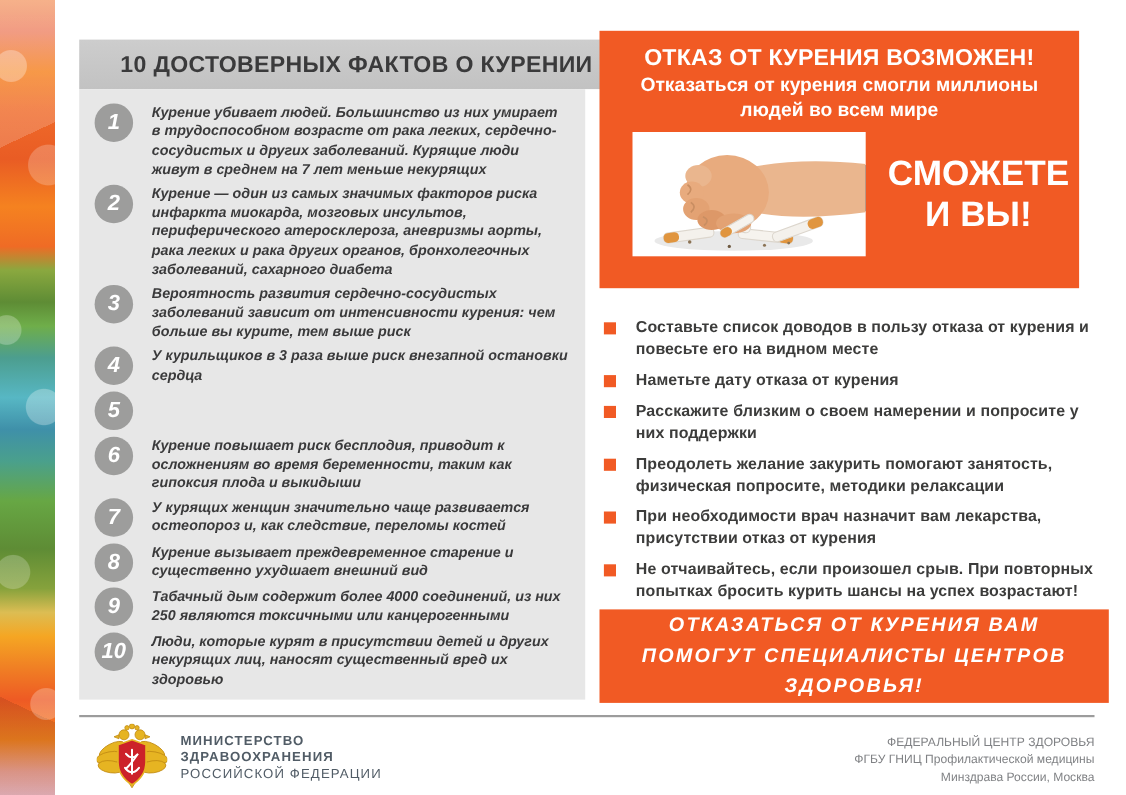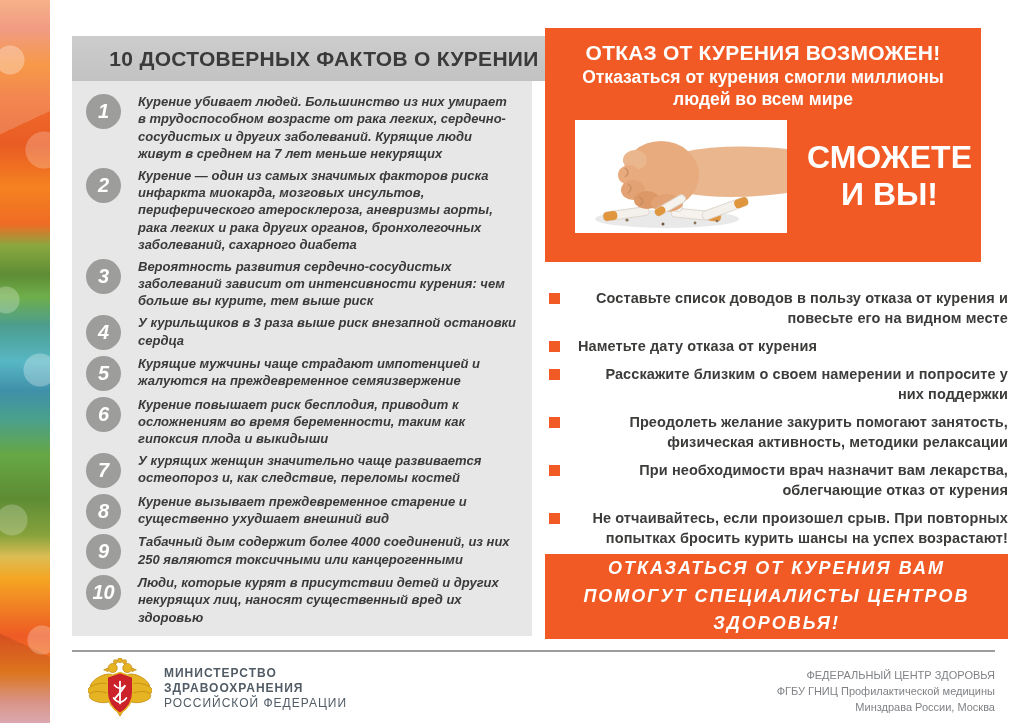--- a/index.html
+++ b/index.html
@@ -76,21 +76,21 @@
   }
   .slogan {
     flex: 1; display: flex; align-items: center; justify-content: center;
     font-size: 32px; font-weight: bold; line-height: 1.15;
     text-align: center; padding: 0 10px;
   }
   .slogan span { display: block; width: 185px; }
 
   .tips-list {
     position: absolute; left: 549px; top: 288px; width: 459px;
-    display: flex; flex-direction: column; gap: 8px; text-align: right;
+    display: flex; flex-direction: column; gap: 8px;
   }
   .tip { display: flex; align-items: flex-start; }
   .tip-bullet {
     flex: 0 0 11px; width: 11px; height: 11px; margin-top: 5px;
     background: #f15a24;
   }
   .tip-text {
     margin-left: 18px; font-size: 14.5px; font-weight: bold;
     line-height: 1.38; color: #3c3c3b; letter-spacing: .1px;
   }
@@ -141,21 +141,20 @@
   <div class="fact">
     <div class="fact-num">3</div>
     <div class="fact-text">Вероятность развития сердечно-сосудистых заболеваний зависит от интенсивности курения: чем больше вы курите, тем выше риск</div>
   </div>
   <div class="fact">
     <div class="fact-num">4</div>
     <div class="fact-text">У курильщиков в 3 раза выше риск внезапной остановки сердца</div>
   </div>
   <div class="fact">
     <div class="fact-num">5</div>
-    <div class="fact-text">Курящие мужчины чаще страдают импотенцией и жалуются на преждевременное семяизвержение</div>
   </div>
   <div class="fact">
     <div class="fact-num">6</div>
     <div class="fact-text">Курение повышает риск бесплодия, приводит к осложнениям во время беременности, таким как гипоксия плода и выкидыши</div>
   </div>
   <div class="fact">
     <div class="fact-num">7</div>
     <div class="fact-text">У курящих женщин значительно чаще развивается остеопороз и, как следствие, переломы костей</div>
   </div>
   <div class="fact">
@@ -237,25 +236,25 @@
   <div class="tip">
     <span class="tip-bullet"></span>
     <span class="tip-text">Наметьте дату отказа от курения</span>
   </div>
   <div class="tip">
     <span class="tip-bullet"></span>
     <span class="tip-text">Расскажите близким о своем намерении и попросите у них поддержки</span>
   </div>
   <div class="tip">
     <span class="tip-bullet"></span>
-    <span class="tip-text">Преодолеть желание закурить помогают занятость, физическая активность, методики релаксации</span>
-  </div>
-  <div class="tip">
-    <span class="tip-bullet"></span>
-    <span class="tip-text">При необходимости врач назначит вам лекарства, облегчающие отказ от курения</span>
+    <span class="tip-text">Преодолеть желание закурить помогают занятость, физическая попросите, методики релаксации</span>
+  </div>
+  <div class="tip">
+    <span class="tip-bullet"></span>
+    <span class="tip-text">При необходимости врач назначит вам лекарства, присутствии отказ от курения</span>
   </div>
   <div class="tip">
     <span class="tip-bullet"></span>
     <span class="tip-text">Не отчаивайтесь, если произошел срыв. При повторных попытках бросить курить шансы на успех возрастают!</span>
   </div>
 </div>
 
 <div class="help-banner">ОТКАЗАТЬСЯ ОТ КУРЕНИЯ ВАМ ПОМОГУТ СПЕЦИАЛИСТЫ ЦЕНТРОВ ЗДОРОВЬЯ!</div>
 
 <div class="footer-rule"></div>

